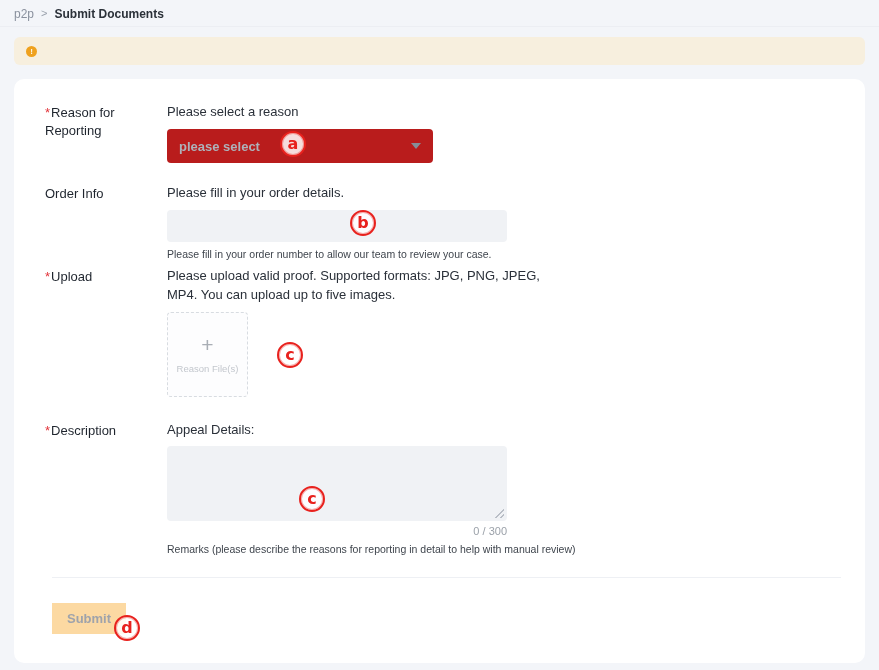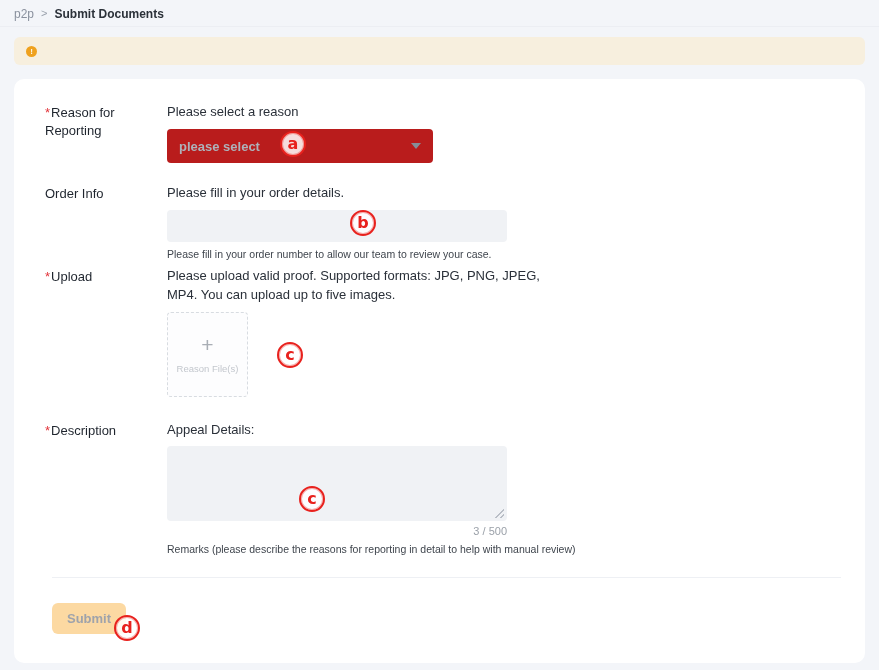--- a/index.html
+++ b/index.html
@@ -189,21 +189,21 @@
     margin: 22px 0 0 7px;
     height: 1px;
     background: #eef0f4;
   }
   .submit-btn {
     margin: 25px 0 0 7px;
     width: 74px;
     height: 31px;
     background: #fcd9a2;
     border: none;
-    border-radius: 6px;
+    border-radius: 0;
     font-size: 13px;
     font-weight: 700;
     color: #9fa3ab;
     font-family: "Liberation Sans", sans-serif;
     cursor: not-allowed;
     display: block;
   }
 
   
   .overlay { position: absolute; inset: 0; pointer-events: none; }
@@ -271,21 +271,21 @@
   </div>
 
   <div class="form-row row-desc">
     <div class="row-label"><span class="req">*</span><span>Description</span></div>
     <div class="row-content">
       <div class="instruction">Appeal Details:</div>
       <div class="textarea-wrap">
         <textarea class="textarea" style=""></textarea>
         <span class="resize-grip"></span>
       </div>
-      <div class="counter">3 / 500</div>
+      <div class="counter">0 / 300</div>
       <div class="helper">Remarks (please describe the reasons for reporting in detail to help with manual review)</div>
     </div>
   </div>
 
   <div class="divider"></div>
 
   <button class="submit-btn">Submit</button>
 </div>
 
 <div class="overlay">

